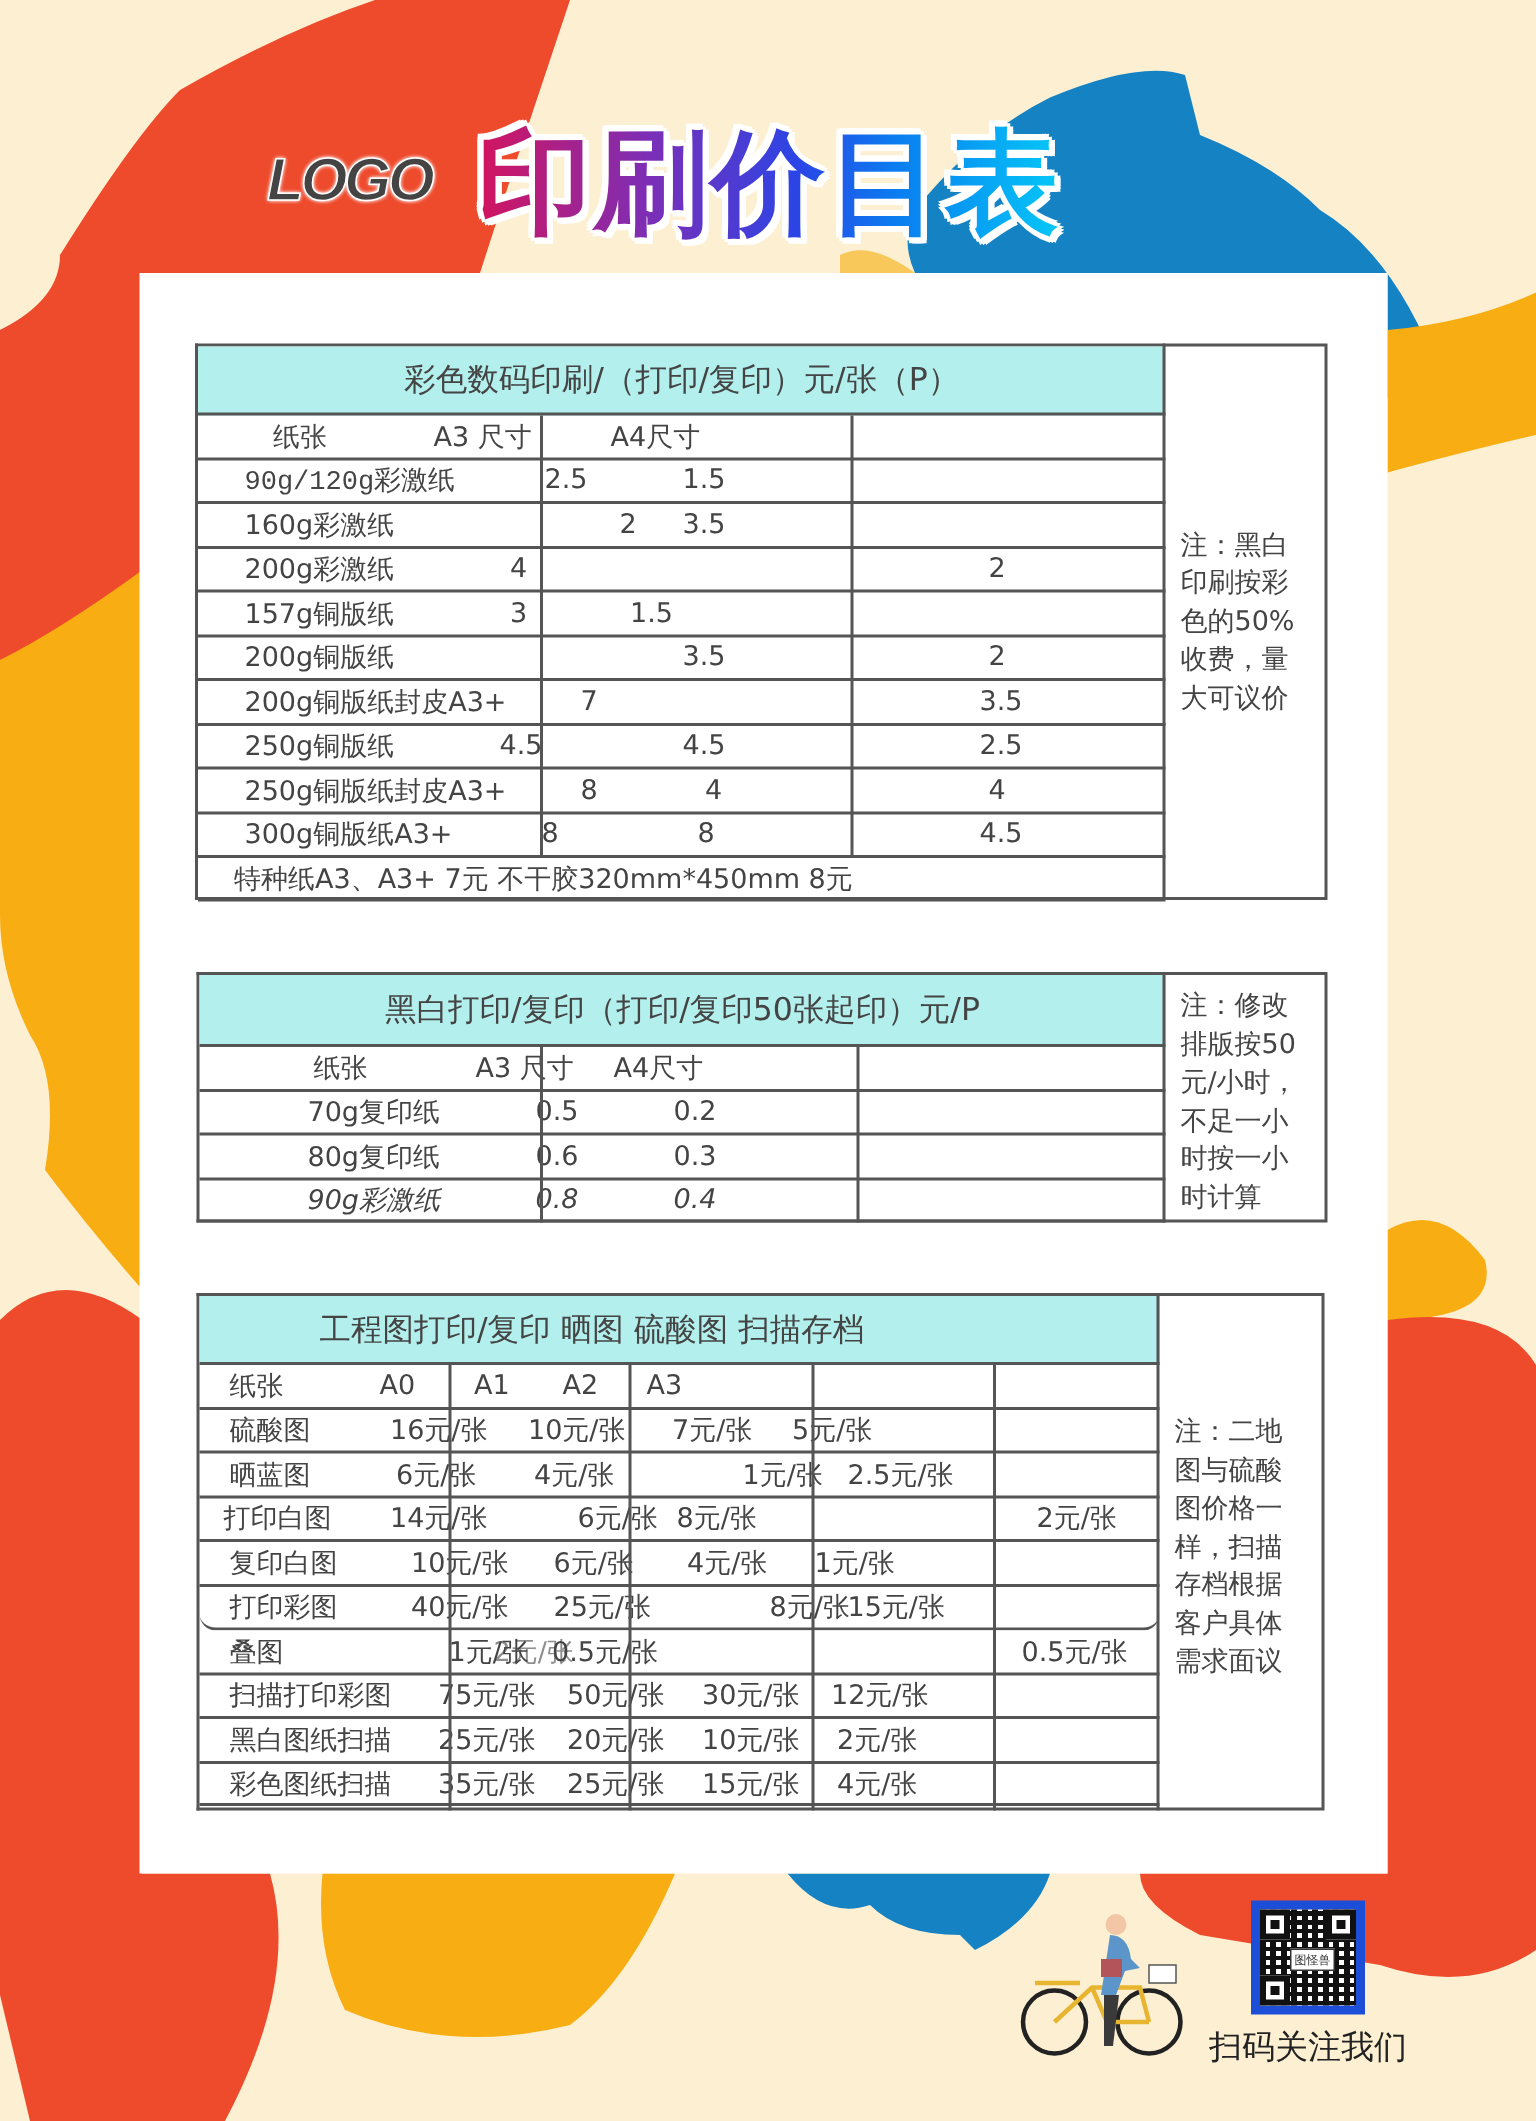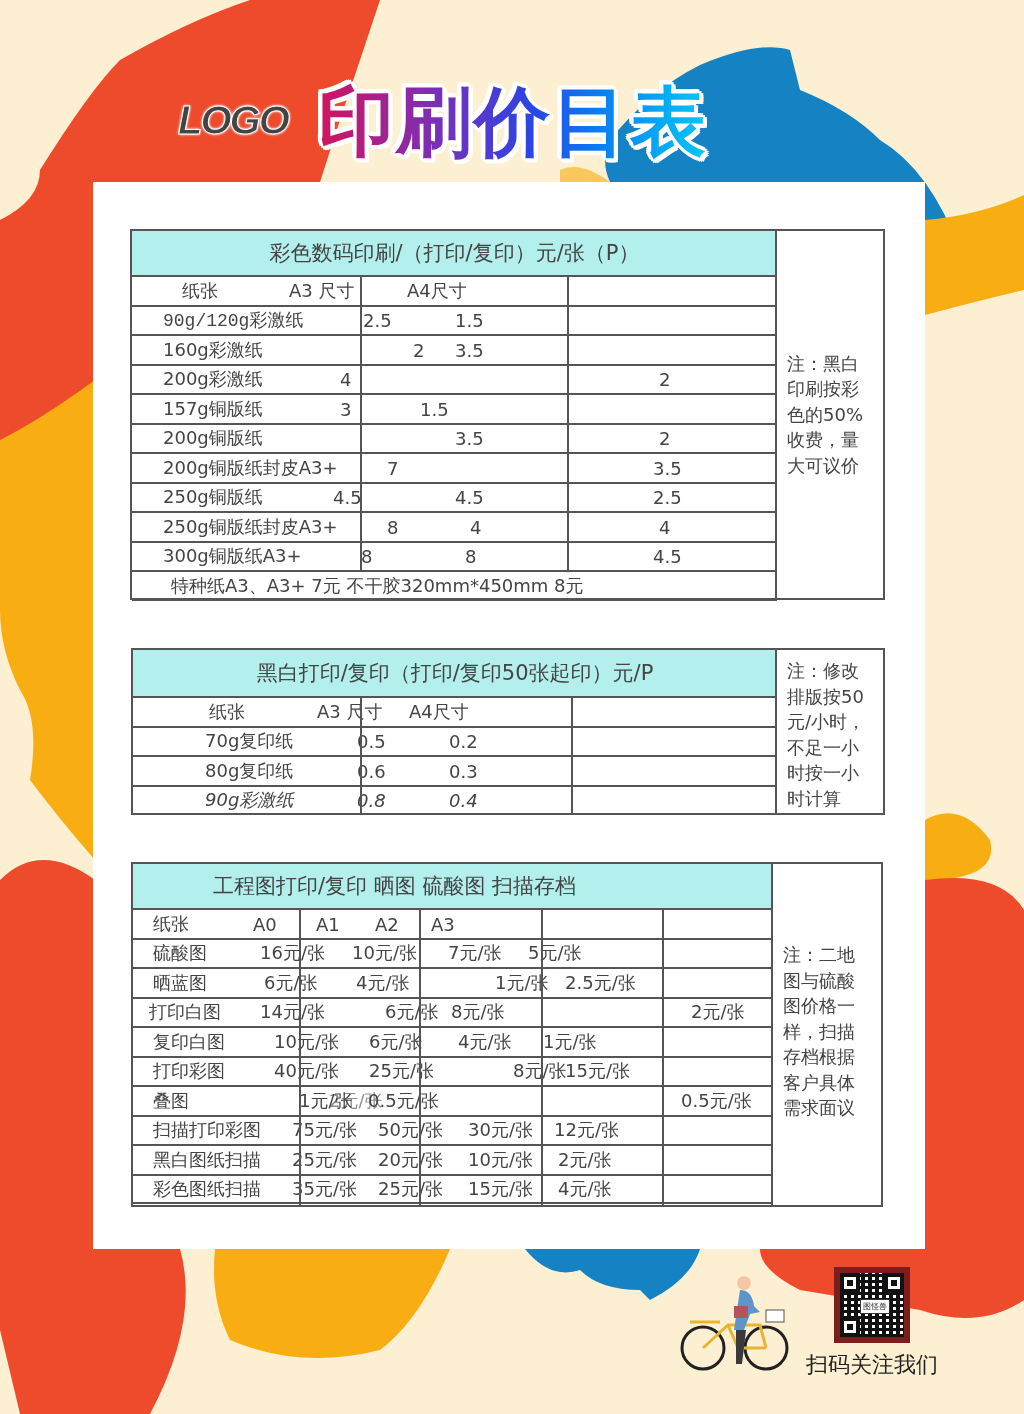--- a/index.html
+++ b/index.html
@@ -11,21 +11,21 @@
      -webkit-background-clip:text; background-clip:text; color:transparent;
      filter:drop-shadow(2px 0 0 #fff) drop-shadow(-2px 0 0 #fff) drop-shadow(0 2px 0 #fff) drop-shadow(0 -2px 0 #fff) drop-shadow(2px 2px 0 #fff) drop-shadow(-2px -2px 0 #fff); }
   .panel { position:absolute; left:93px; top:182px; width:832px; height:1067px; background:#fff; }
   .tbl { position:absolute; border:2px solid #555; border-right:none; }
   .hdr { background:#b3efec; border-bottom:2px solid #555; text-align:center; font-size:21px; color:#444; display:flex; align-items:center; justify-content:center; }
   .row { position:relative; border-bottom:2px solid #555; font-size:18px; color:#444; white-space:nowrap; }
   .row:last-child { border-bottom:none; }
   .row span { position:absolute; top:50%; transform:translateY(-50%); }
   .vline { position:absolute; width:2px; background:#555; }
   .note { position:absolute; border:2px solid #555; font-size:18px; line-height:25.5px; color:#444; padding:0 10px; display:flex; align-items:center; }
-  .qr { position:absolute; left:834px; top:1267px; width:76px; height:76px; background:#7f1d1d; padding:6px; }
+  .qr { position:absolute; left:834px; top:1267px; width:76px; height:76px; background:#1d4ed8; padding:6px; }
   .qr-inner { width:100%; height:100%; background:
       repeating-linear-gradient(90deg,#111 0 4px,transparent 4px 7px),
       repeating-linear-gradient(0deg,#111 0 3px,#fff 3px 6px); position:relative; }
   .finder { position:absolute; width:20px; height:20px; border:4px solid #111; background:#fff; }
   .finder::after { content:""; position:absolute; left:3px; top:3px; width:6px; height:6px; background:#111; }
   .qr-label { position:absolute; left:20px; top:26px; background:#fff; border:1px solid #333; font-size:8px; padding:1px 2px; }
   .follow { position:absolute; left:806px; top:1350px; font-size:22px; color:#222; }
 </style>
 </head>
 <body>
@@ -100,21 +100,21 @@
       <span style="left:338px;">4</span>
       <span style="left:527px;">4</span>
     </div>
   <div class="row" style="height:29.5px;">
       <span style="left:31px;">300g铜版纸A3+</span>
       <span style="left:229px;">8</span>
       <span style="left:333px;">8</span>
       <span style="left:521px;">4.5</span>
     </div>
   <div class="row" style="height:29px;">
-      <span style="left:39px;text-align:center;">特种纸A3、A3+  7元  不干胶320mm*450mm  8元</span>
+      <span style="left:24px;text-align:center;">特种纸A3、A3+  7元  不干胶320mm*450mm  8元</span>
     </div>
   <div class="vline" style="left:228px;top:46px;height:295px;"></div>
   <div class="vline" style="left:435px;top:46px;height:295px;"></div>
 </div>
 <div class="note" style="left:775px;top:229px;width:110px;height:371px;">注：黑白印刷按彩色的50%收费，量大可议价</div>
 
 <div class="tbl" style="left:131px;top:648px;width:646px;height:167px;">
   <div class="hdr" style="height:48px;">黑白打印/复印（打印/复印50张起印）元/P</div>
   <div class="row" style="height:29.5px;">
     <span style="left:76px;">纸张</span>
@@ -171,21 +171,21 @@
       <span style="left:318px;">8元/张</span>
       <span style="left:558px;">2元/张</span>
     </div>
   <div class="row" style="height:29.5px;">
       <span style="left:20px;">复印白图</span>
       <span style="left:141px;">10元/张</span>
       <span style="left:236px;">6元/张</span>
       <span style="left:325px;">4元/张</span>
       <span style="left:410px;">1元/张</span>
     </div>
-  <div class="row" style="height:29.5px;">
+  <div class="row" style="height:29.5px;border-radius:11px;">
       <span style="left:20px;">打印彩图</span>
       <span style="left:141px;">40元/张</span>
       <span style="left:236px;">25元/张</span>
       <span style="left:380px;">8元/张</span>
       <span style="left:432px;">15元/张</span>
     </div>
   <div class="row" style="height:29.5px;">
       <span style="left:20px;">叠图</span>
       <span style="left:166px;">1元/张</span>
       <span style="left:196px;opacity:.6;">2元/张</span>

